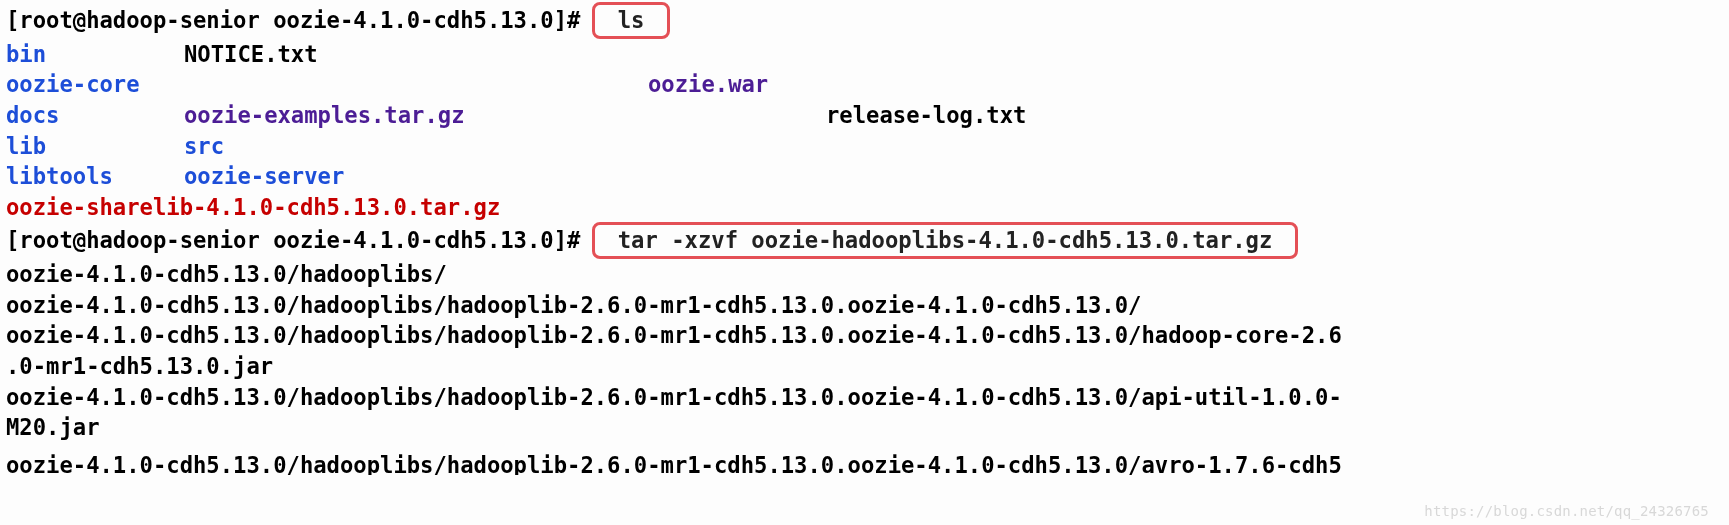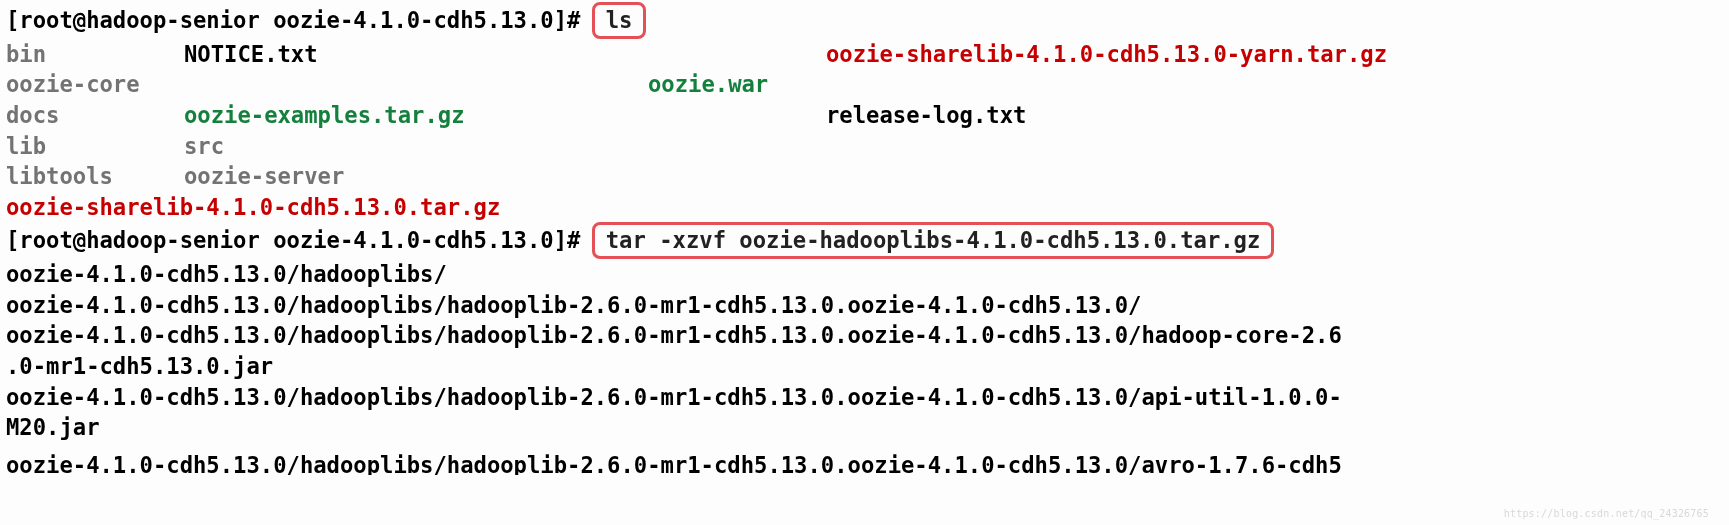--- a/index.html
+++ b/index.html
@@ -12,52 +12,51 @@
     line-height: 1.38;
     color: #222;
     white-space: nowrap;
     overflow: hidden;
     width: 1729px;
   }
   .row { display: flex; }
   .c0 { width: 178px; }
   .c1 { width: 642px; }
   .c2 { }
-  .blue { color: #737373; }
+  .blue { color: #1d4ed8; }
   .darkred { color: #c60000; }
-  .green { color: #15803d; }
+  .green { color: #4c1d95; }
   .black { color: #000000; }
   .box {
     border: 3px solid #e45056;
     border-radius: 8px;
-    padding: 0 11px;
+    padding: 0 23px;
     margin-left: -2px;
     display: inline-block;
   }
   .watermark {
     position: absolute;
     right: 20px;
     bottom: 4px;
-    font-size: 10px;
+    font-size: 14px;
     color: #d8d8d8;
     font-weight: 400;
     letter-spacing: 0.2px;
   }
 </style>
 </head>
 <body>
 
 <div>
   <span class="black">[root@hadoop-senior oozie-4.1.0-cdh5.13.0]# </span><span class="box"><span>ls</span></span>
 </div>
 
 <div class="row">
   <span class="c0 blue">bin</span>
   <span class="c1 black">NOTICE.txt</span>
-  <span class="c2 darkred">oozie-sharelib-4.1.0-cdh5.13.0-yarn.tar.gz</span>
 </div>
 <div class="row">
   <span class="c1 blue">oozie-core</span>
   <span class="c2 green">oozie.war</span>
 </div>
 <div class="row">
   <span class="c0 blue">docs</span>
   <span class="c1 green">oozie-examples.tar.gz</span>
   <span class="c2 black">release-log.txt</span>
 </div>

